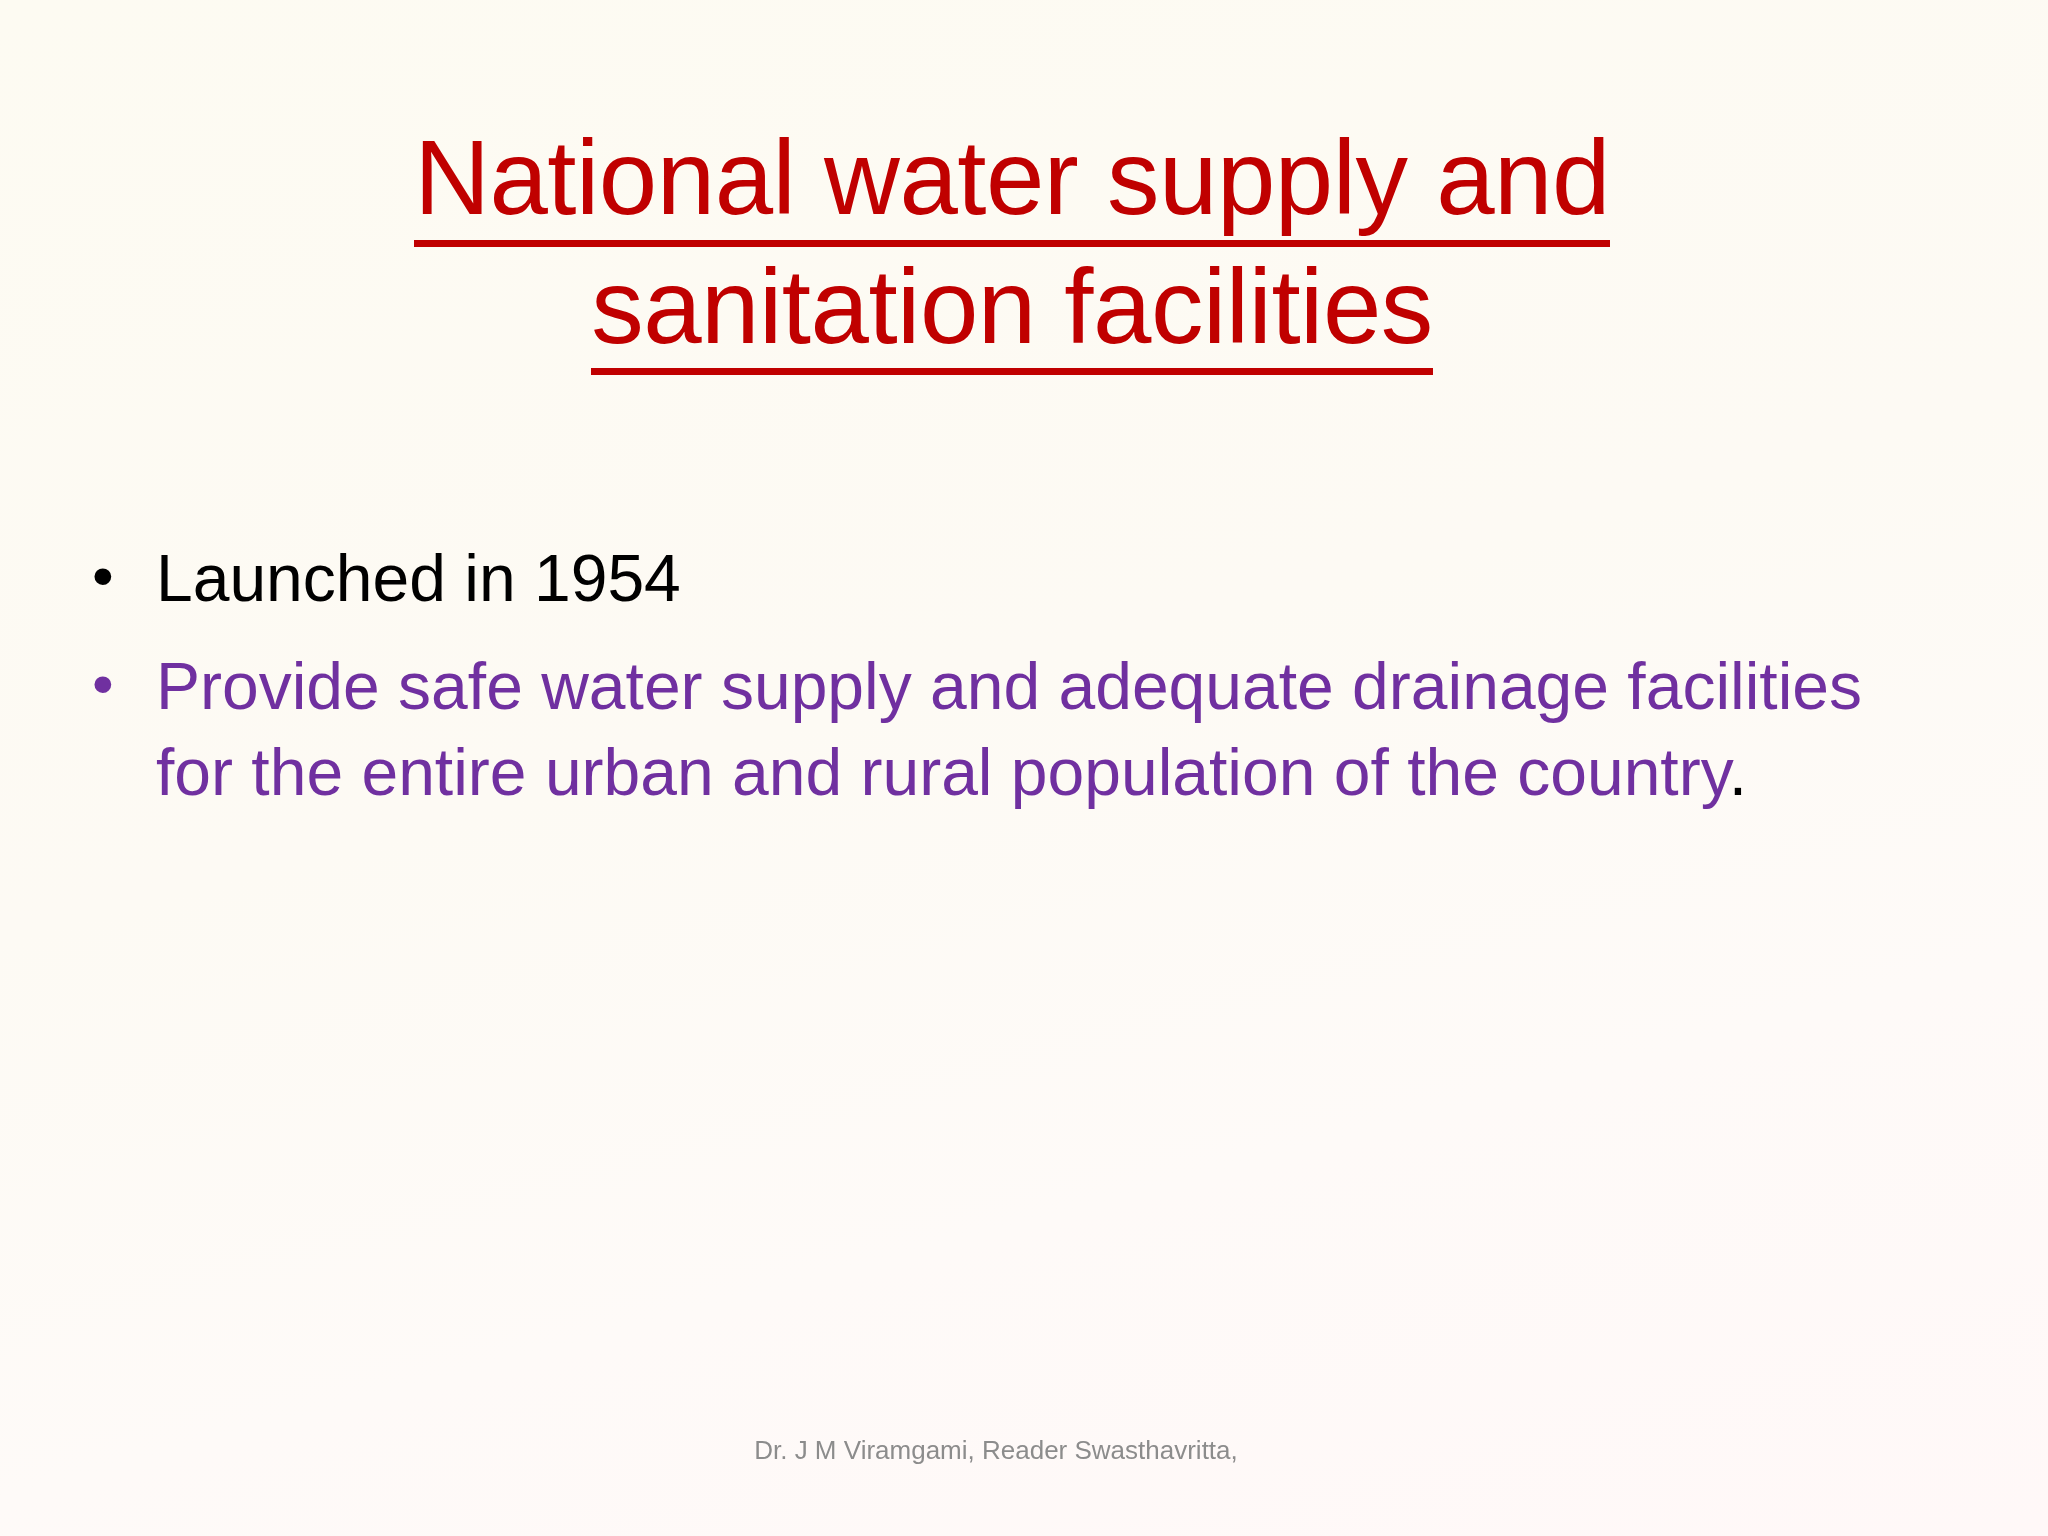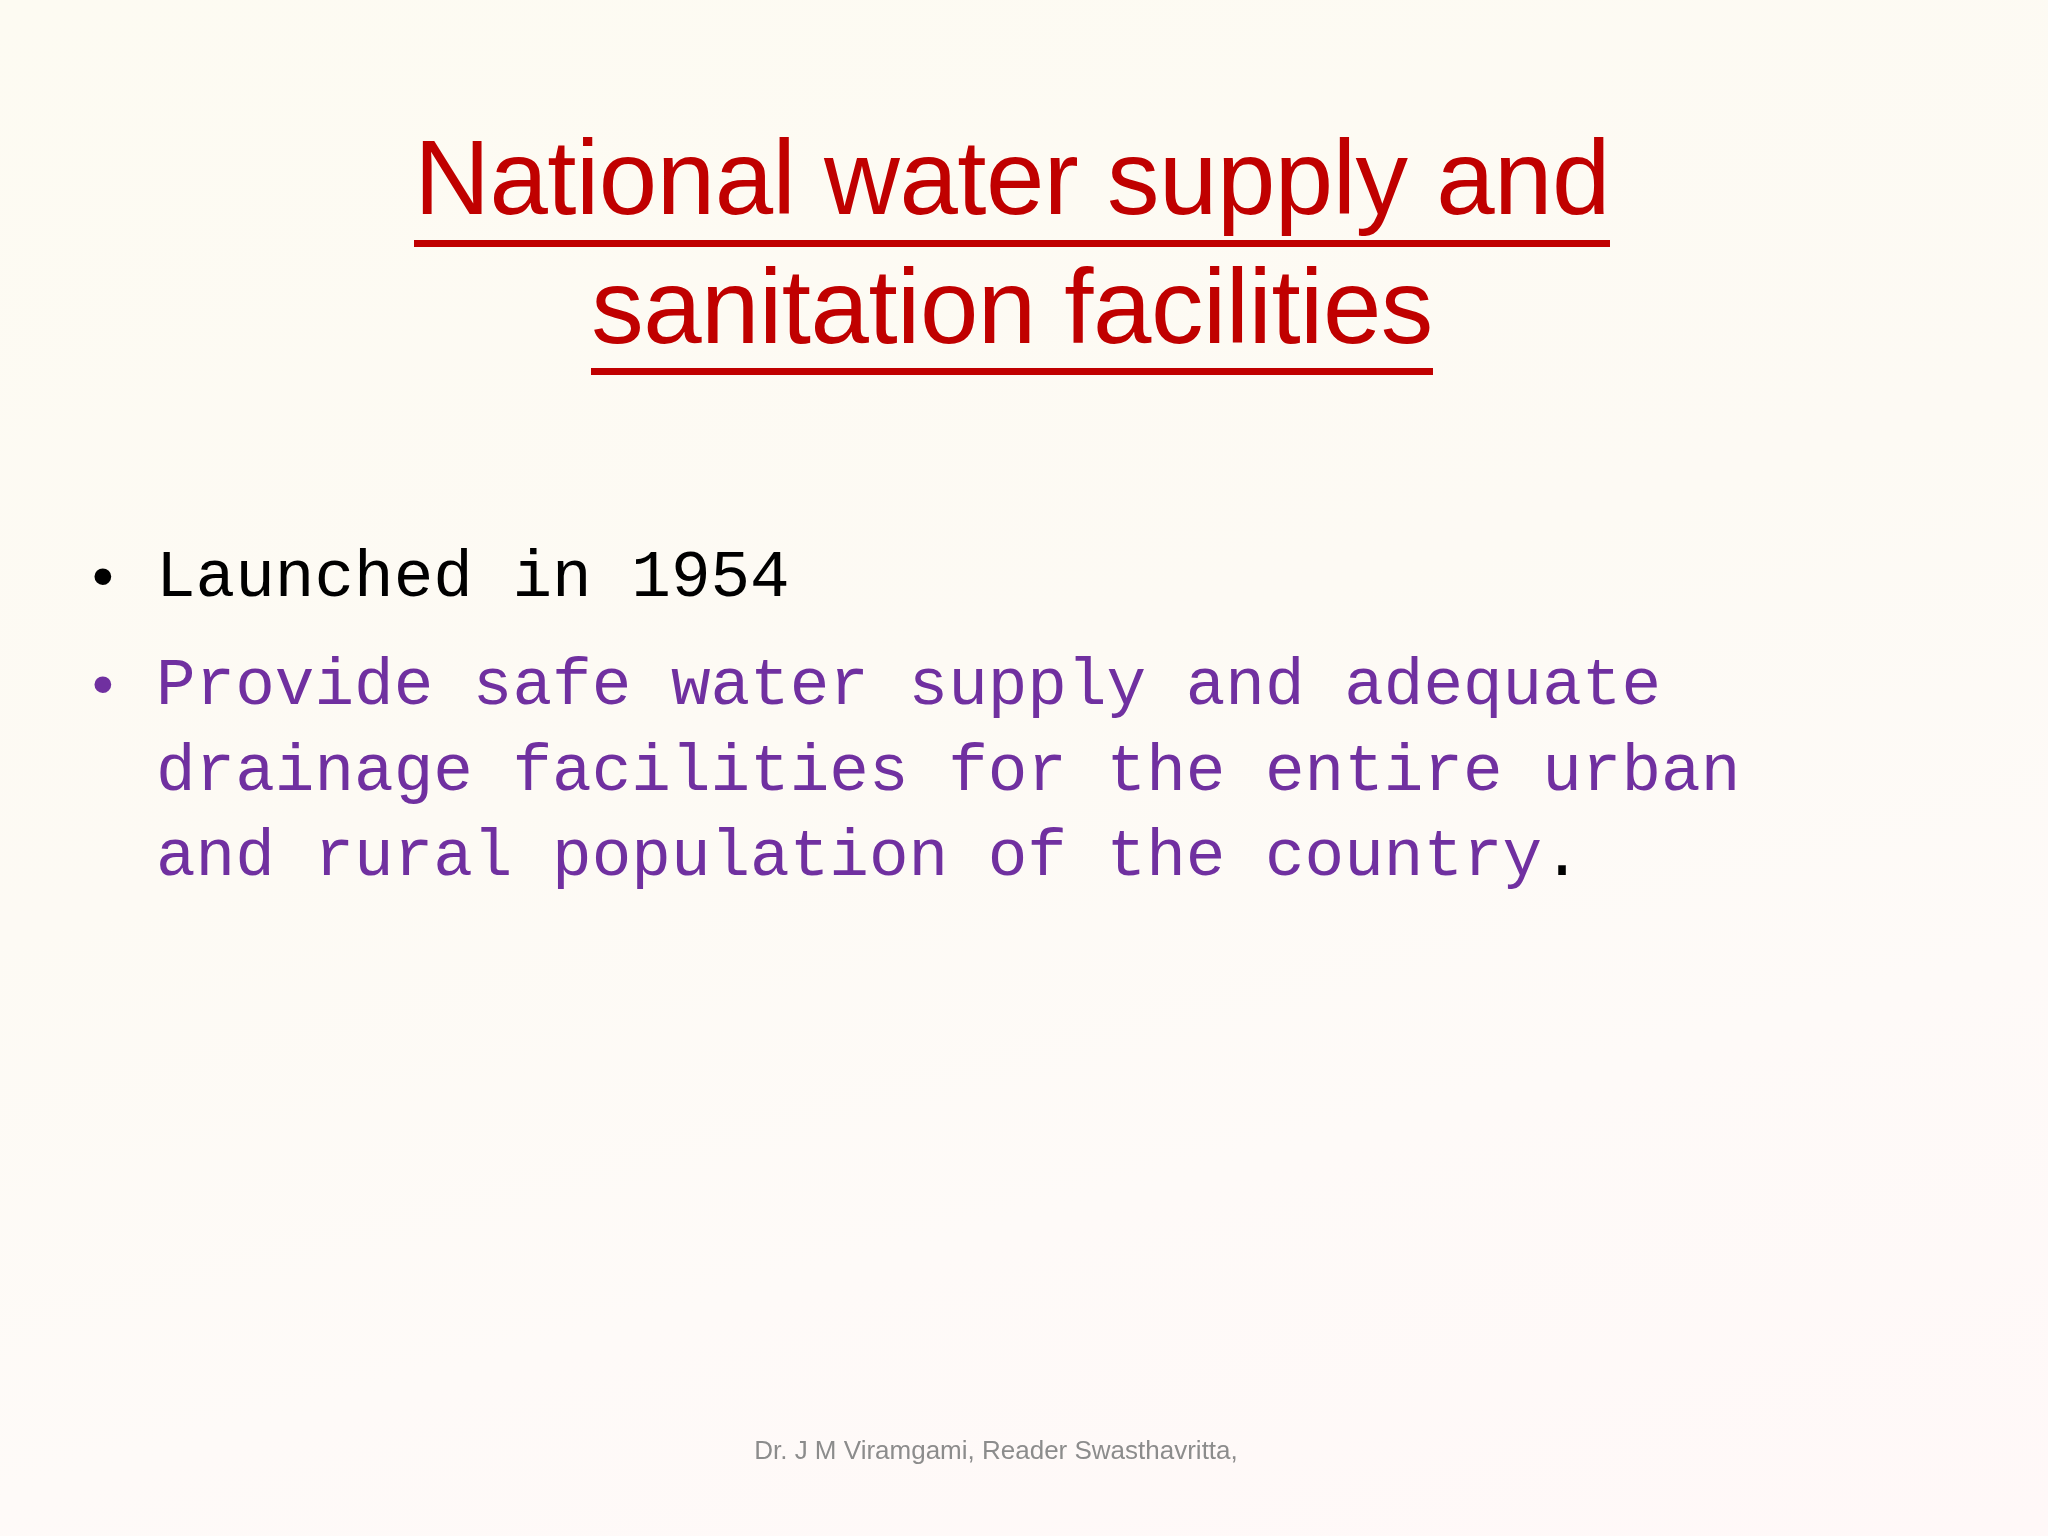--- a/index.html
+++ b/index.html
@@ -75,21 +75,20 @@
     user-select: none;
   }
 
   .bullet-text {
     flex: 1 1 auto;
     font-size: 66px;
     line-height: 1.30;
     font-weight: 400;
     letter-spacing: 0px;
     padding-right: 100px;
-    font-family: Liberation Mono, monospace;
   }
 
   .bullet-1 .bullet-mark,
   .bullet-1 .bullet-text { color: #000000; }
 
   .bullet-2 .bullet-mark,
   .bullet-2 .bullet-text { color: #7030A0; }
 
   .bullet-2 .trailing-punct { color: #000000; }
 

